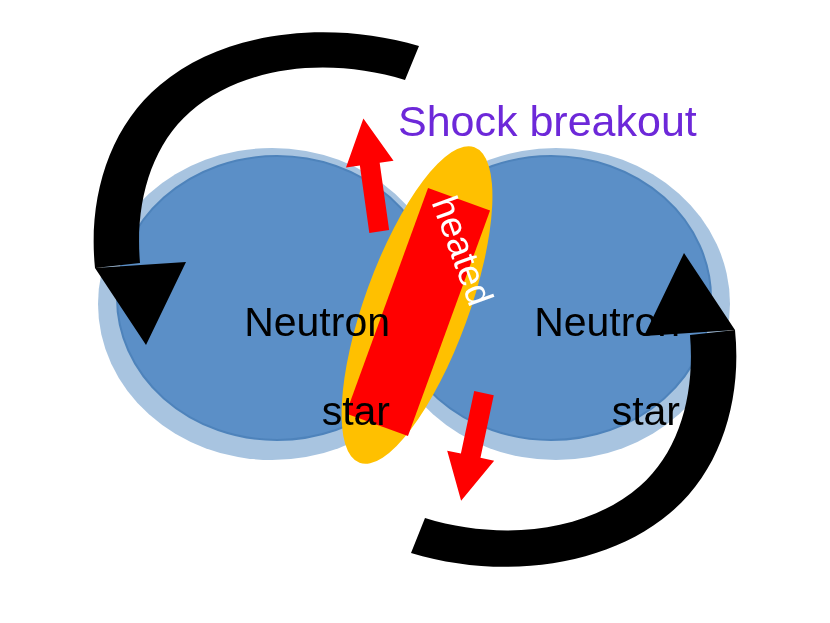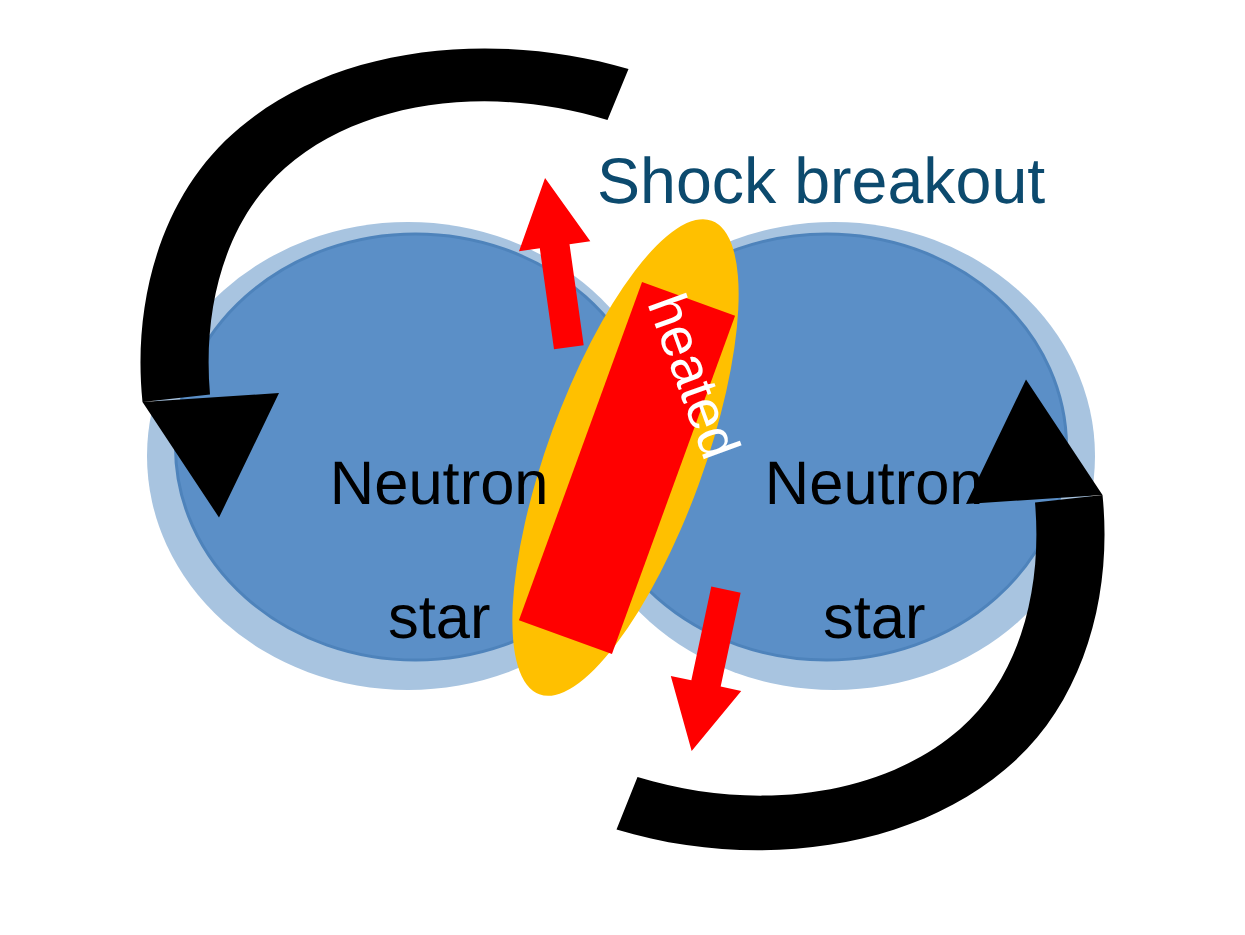--- a/index.html
+++ b/index.html
@@ -22,29 +22,29 @@
   #scene {
     position: absolute;
     left: 0;
     top: 0;
     width: 830px;
     height: 623px;
   }
   .label-text {
     position: absolute;
     white-space: pre;
-    text-align: center;
+    text-align: right;
     line-height: 1.08;
     pointer-events: none;
   }
   #shock-breakout-label {
     left: 398px;
     top: 98px;
     font-size: 43px;
-    color: #0c4a6e;
+    color: #6d28d9;
     text-align: left;
   }
   #ns-left-label {
     left: 150px;
     top: 256px;
     width: 240px;
     font-size: 41px;
     color: #000000;
   }
   #ns-right-label {

